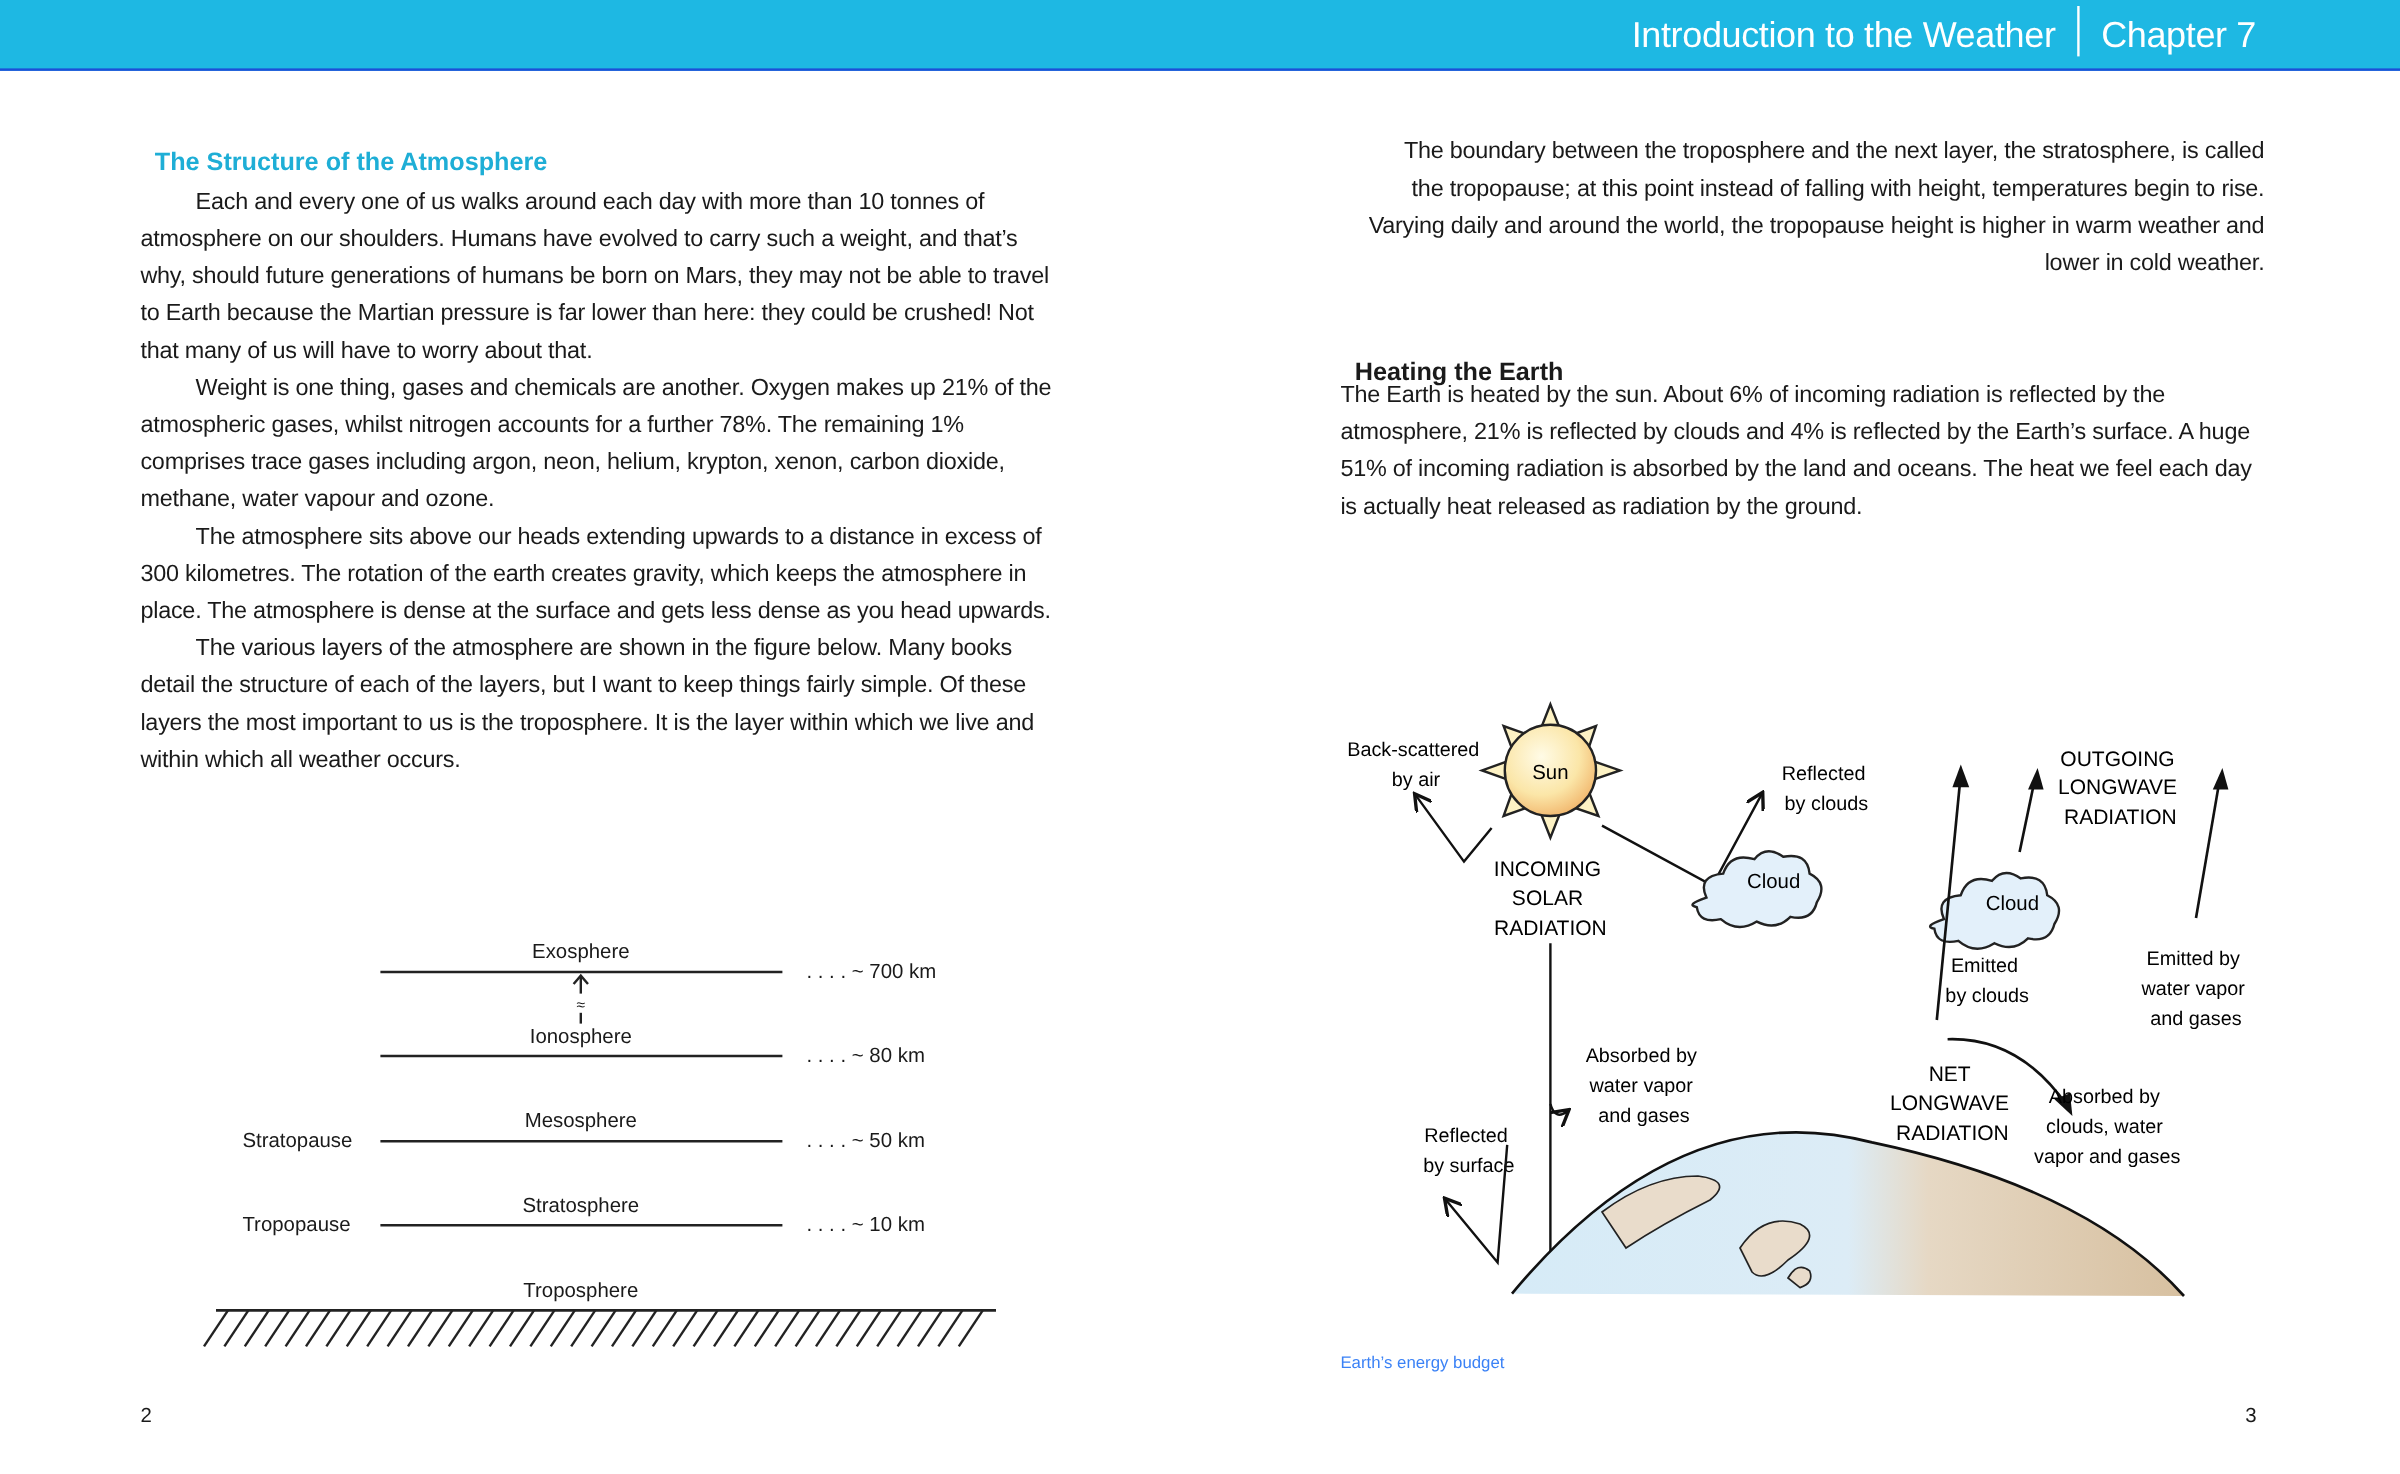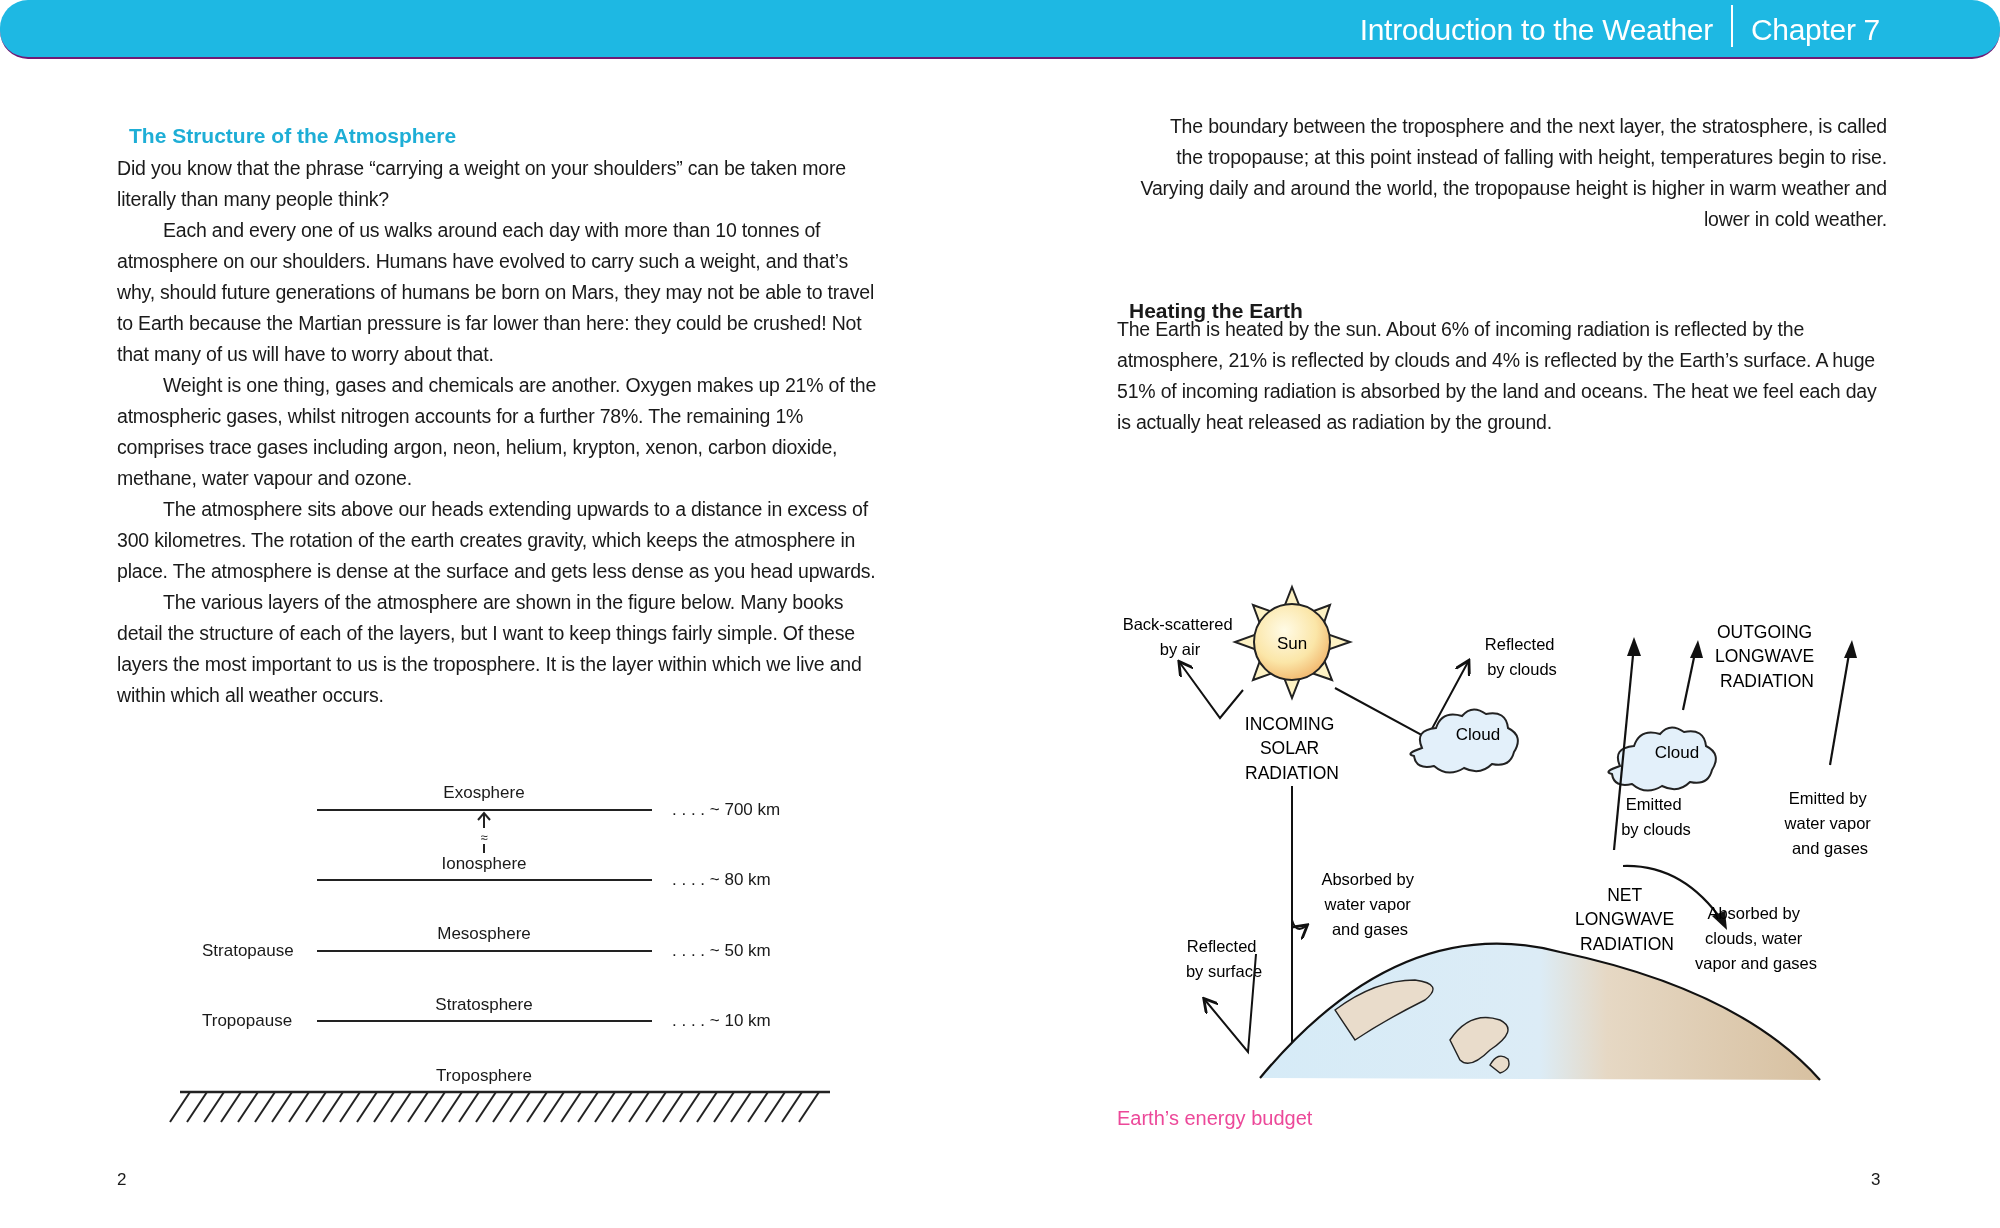--- a/index.html
+++ b/index.html
@@ -3,56 +3,55 @@
 <meta charset="utf-8">
 <style>
   html, body { margin: 0; padding: 0; }
   body {
     width: 2000px; height: 1228px; position: relative; overflow: hidden;
     background: #ffffff; color: #1a1a1a;
     font-family: "Liberation Sans", sans-serif;
   }
   .header-bar {
     position: absolute; left: 0; top: 0; width: 2000px; height: 57px;
-    background: #1eb8e3; border-bottom: 2px solid #701a75; border-radius: 28px;
+    background: #1eb8e3; border-bottom: 2px solid #1d4ed8;
   }
   .header-title {
     position: absolute; right: 120px; top: 10px; height: 40px;
     display: flex; align-items: center; color: #ffffff;
     font-size: 30px; font-weight: normal; letter-spacing: -0.3px;
   }
   .header-sep { width: 2px; height: 42px; background: #ffffff; margin: 0 18px; position: relative; top: -4px; }
   .page { position: absolute; top: 0; }
   .page-left { left: 117px; width: 770px; }
   .page-right { left: 1117px; width: 770px; }
   .section-heading {
     font-size: 21px; font-weight: bold; margin: 12px;
   }
   .heading-blue { color: #1eaed6; }
   .para { font-size: 19.5px; line-height: 31px; margin: 0; letter-spacing: -0.2px; }
   .indent { text-indent: 46px; }
   .page-number { position: absolute; top: 1170px; font-size: 17px; }
-  .caption { position: absolute; color: #ec4899; font-size: 20px; }
+  .caption { position: absolute; color: #3b82f6; font-size: 14px; margin-top: 20px; }
   svg text { font-family: "Liberation Sans", sans-serif; }
 </style>
 </head>
 <body>
 
 <div class="header-bar">
   <div class="header-title">
     <span>Introduction to the Weather</span>
     <span class="header-sep"></span>
     <span>Chapter 7</span>
   </div>
 </div>
 
 <div class="page page-left">
   <h2 class="section-heading heading-blue" style="position:absolute; top:112px; left:0;">The Structure of the Atmosphere</h2>
   <div style="position:absolute; top:153px; left:0; width:770px;">
-    <p class="para">Did you know that the phrase “carrying a weight on your shoulders” can be taken more literally than many people think?</p>
     <p class="para indent">Each and every one of us walks around each day with more than 10 tonnes of atmosphere on our shoulders. Humans have evolved to carry such a weight, and that’s why, should future generations of humans be born on Mars, they may not be able to travel to Earth because the Martian pressure is far lower than here: they could be crushed! Not that many of us will have to worry about that.</p>
     <p class="para indent">Weight is one thing, gases and chemicals are another. Oxygen makes up 21% of the atmospheric gases, whilst nitrogen accounts for a further 78%. The remaining 1% comprises trace gases including argon, neon, helium, krypton, xenon, carbon dioxide, methane, water vapour and ozone.</p>
     <p class="para indent">The atmosphere sits above our heads extending upwards to a distance in excess of 300 kilometres. The rotation of the earth creates gravity, which keeps the atmosphere in place. The atmosphere is dense at the surface and gets less dense as you head upwards.</p>
     <p class="para indent">The various layers of the atmosphere are shown in the figure below. Many books detail the structure of each of the layers, but I want to keep things fairly simple. Of these layers the most important to us is the troposphere. It is the layer within which we live and within which all weather occurs.</p>
   </div>
 </div>
 
 <svg style="position:absolute; left:160px; top:770px;" width="690" height="360">
   <g font-size="17" fill="#1a1a1a">
 

